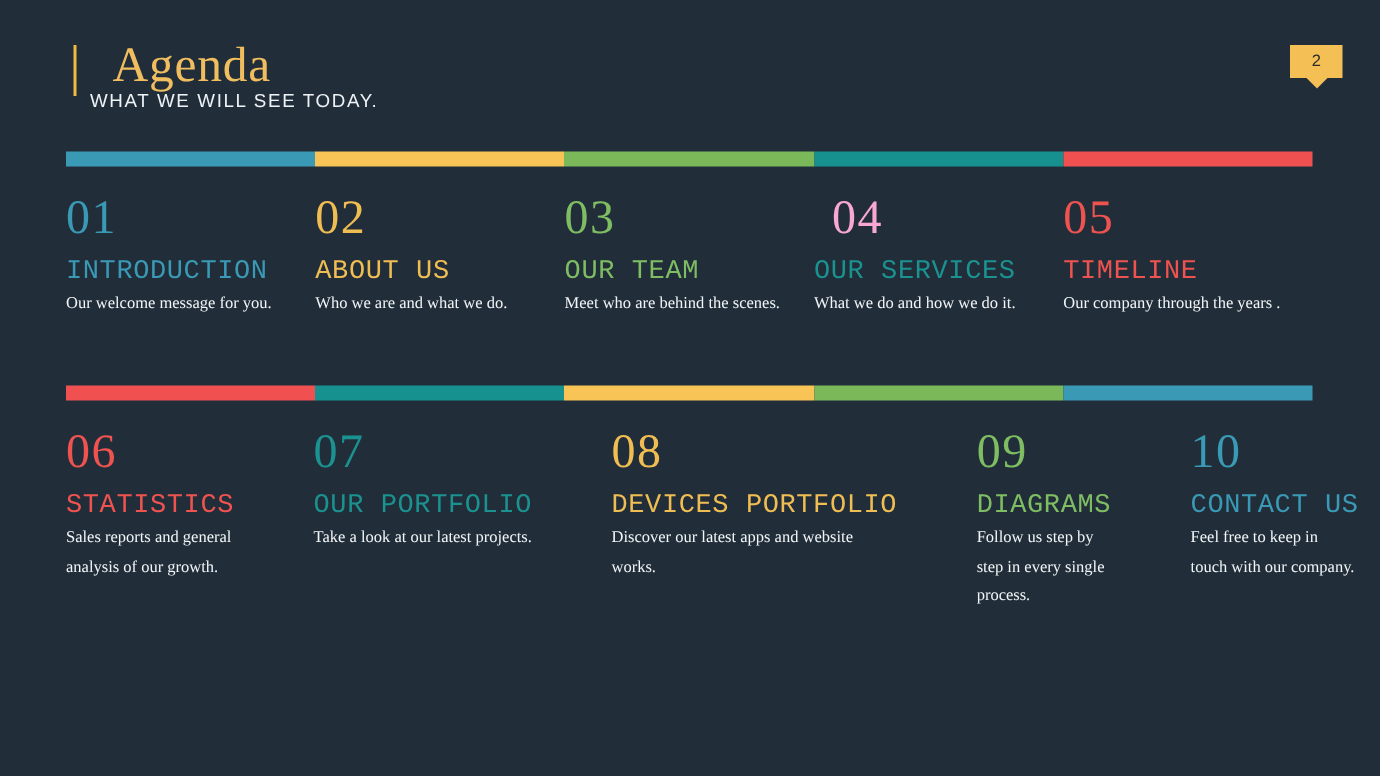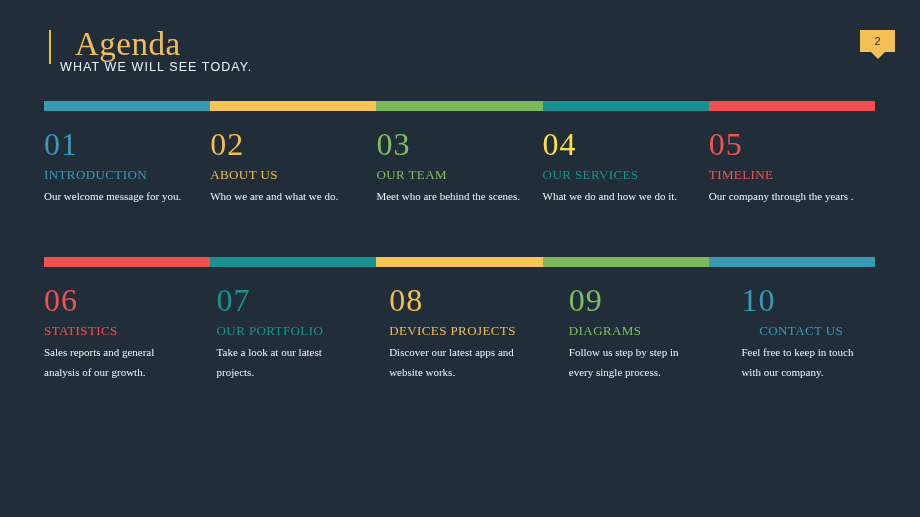--- a/index.html
+++ b/index.html
@@ -128,24 +128,25 @@
 
   .item-number {
     font-family: "Liberation Serif", "DejaVu Serif", serif;
     font-size: 32px;
     font-weight: 400;
     line-height: 44px;
     letter-spacing: 1px;
   }
 
   .item-heading {
-    font-family: Liberation Serif, serif;
-    font-size: 13px;
+    font-family: Liberation Mono, monospace;
+    font-size: 18px;
     line-height: 18px;
     letter-spacing: 0.4px;
+    margin-top: 6px;
     white-space: nowrap;
   }
 
   .item-desc {
     font-family: Liberation Serif, serif;
     font-size: 11px;
     line-height: 19.5px;
     color: #f2f5f7;
     margin-top: 3px;
   }
@@ -184,21 +185,21 @@
       <div class="item-number" style="color: rgb(240, 189, 82);">02</div>
       <div class="item-heading" style="color: rgb(240, 189, 82);">ABOUT US</div>
       <div class="item-desc">Who we are and what we do.</div>
     </div>
     <div class="agenda-item">
       <div class="item-number" style="color: rgb(127, 189, 99);">03</div>
       <div class="item-heading" style="color: rgb(127, 189, 99);">OUR TEAM</div>
       <div class="item-desc">Meet who are behind the scenes.</div>
     </div>
     <div class="agenda-item">
-      <div class="item-number" style="color: #fde047;">04</div>
+      <div class="item-number" style="color: #f9a8d4; margin-left: 12px;">04</div>
       <div class="item-heading" style="color: rgb(27, 146, 144);">OUR SERVICES</div>
       <div class="item-desc">What we do and how we do it.</div>
     </div>
     <div class="agenda-item">
       <div class="item-number" style="color: rgb(239, 83, 80);">05</div>
       <div class="item-heading" style="color: rgb(239, 83, 80);">TIMELINE</div>
       <div class="item-desc">Our company through the years .</div>
     </div>
   </div>
 
@@ -216,21 +217,21 @@
       <div class="item-heading" style="color: rgb(239, 83, 80);">STATISTICS</div>
       <div class="item-desc">Sales reports and general analysis of our growth.</div>
     </div>
     <div class="agenda-item">
       <div class="item-number" style="color: rgb(27, 146, 144);">07</div>
       <div class="item-heading" style="color: rgb(27, 146, 144);">OUR PORTFOLIO</div>
       <div class="item-desc">Take a look at our latest projects.</div>
     </div>
     <div class="agenda-item">
       <div class="item-number" style="color: rgb(240, 189, 82);">08</div>
-      <div class="item-heading" style="color: rgb(240, 189, 82);">DEVICES PROJECTS</div>
+      <div class="item-heading" style="color: rgb(240, 189, 82);">DEVICES PORTFOLIO</div>
       <div class="item-desc">Discover our latest apps and website works.</div>
     </div>
     <div class="agenda-item">
       <div class="item-number" style="color: rgb(127, 189, 99);">09</div>
       <div class="item-heading" style="color: rgb(127, 189, 99);">DIAGRAMS</div>
       <div class="item-desc">Follow us step by step in every single process.</div>
     </div>
     <div class="agenda-item">
       <div class="item-number" style="color: rgb(58, 154, 181);">10</div>
       <div class="item-heading" style="color: rgb(58, 154, 181); text-align: center;">CONTACT US</div>

